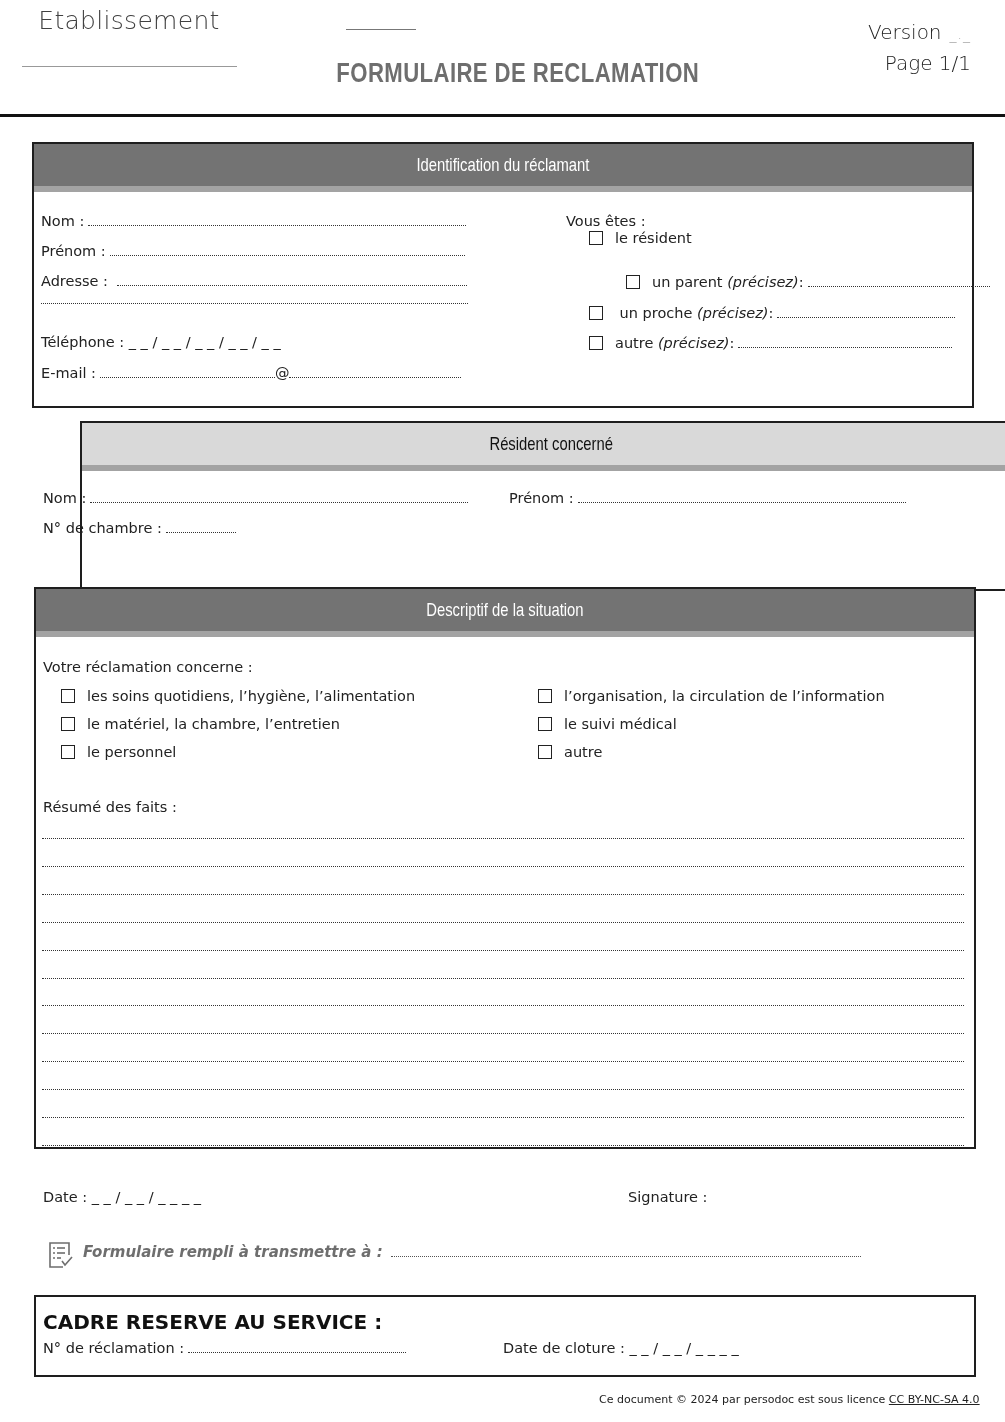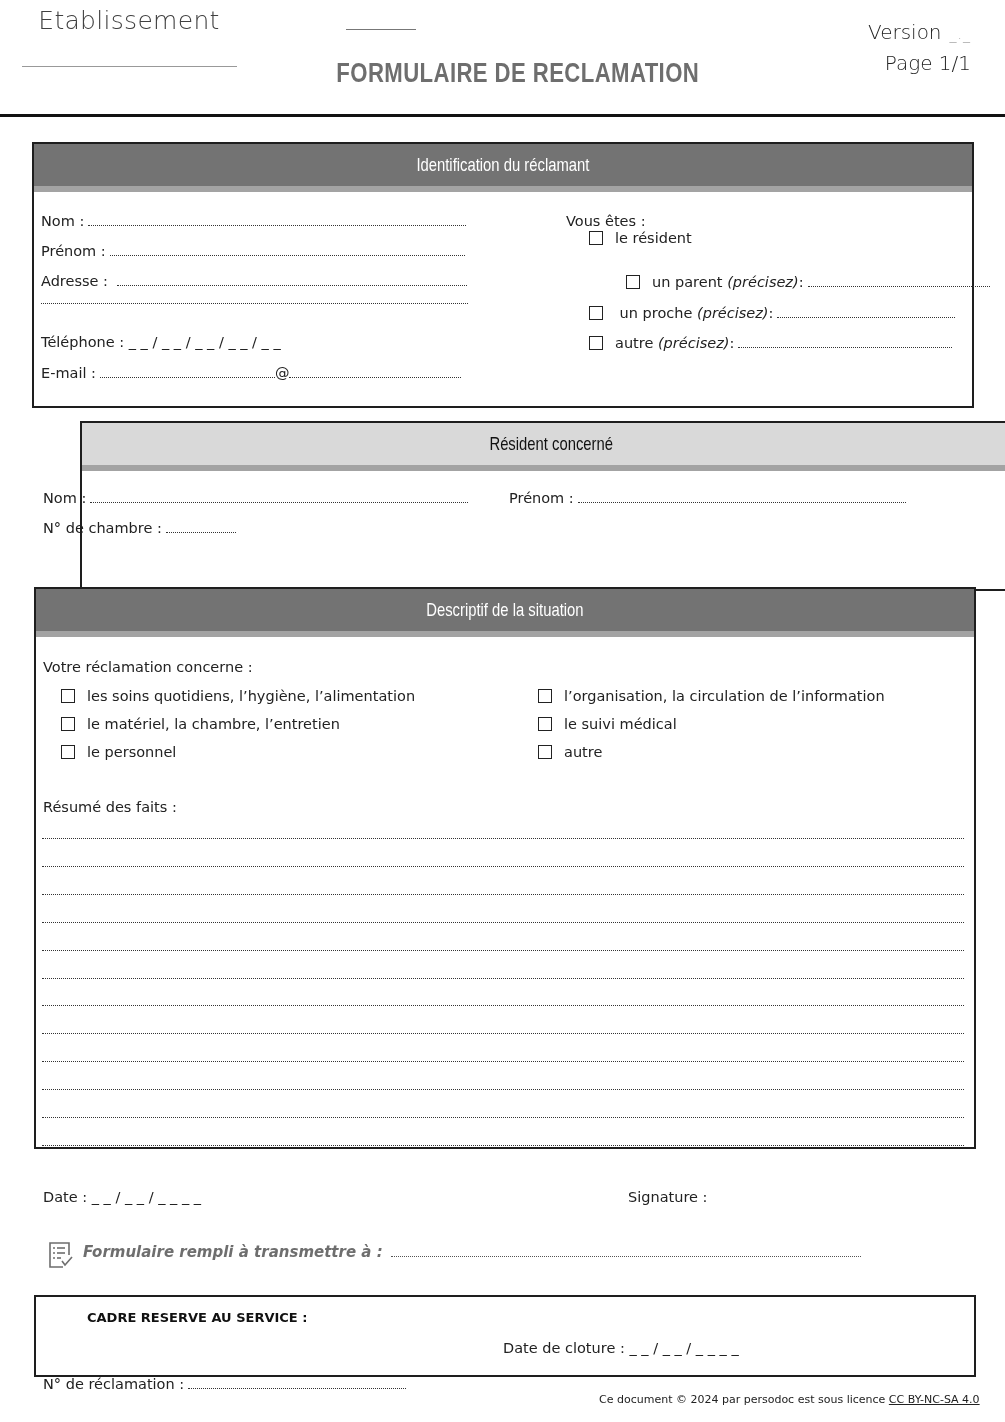--- a/index.html
+++ b/index.html
@@ -26,21 +26,21 @@
     .dots { display: inline-block; border-bottom: 1.5px dotted #333; height: 1px; margin-left: 4px; vertical-align: baseline; }
     .it { font-style: italic; }
 
     .cb { display: inline-block; width: 14px; height: 14px; border: 1.5px solid #222; margin-right: 12px; position: relative; top: 2px; flex: none; }
 
     .faits-line { position: absolute; left: 42px; width: 922px; height: 0; border-bottom: 1.5px dotted #333; }
 
     .form-icon { position: absolute; left: 47px; top: 1241px; width: 26px; height: 28px; }
     .transmit-label { position: absolute; left: 83px; top: 1243px; font-size: 15px; font-weight: bold; font-style: italic; color: #6e6e6e; white-space: nowrap; display: flex; align-items: baseline; }
 
-    .cadre-title { font-weight: bold; font-size: 13px; color: #111; margin-left: 44px; }
+    .cadre-title { font-weight: bold; font-size: 20px; color: #111; }
 
     .footer { position: absolute; left: 599px; top: 1393px; font-size: 11px; color: #222; white-space: nowrap; }
     .footer .lic { text-decoration: underline; }
   </style>
 </head>
 <body>
 
 <div class="abs hdr-left-title">Etablissement</div>
 <div class="abs hdr-left-line"></div>
 
@@ -192,21 +192,21 @@
 </svg>
 <div class="transmit-label">
   <span>Formulaire rempli à transmettre à :</span>
     <span class="dots" style="width:470px; margin-left:8px; border-bottom-color:#555;"></span>
 </div>
 
 <div class="box" style="left:34px; top:1295px; width:942px; height:82px;"></div>
 <div class="row cadre-title" style="left:43px; top:1310px;">
   <span>CADRE RESERVE AU SERVICE :</span>
 </div>
-<div class="row" style="left:43px; top:1340px;margin-top:36px;">
+<div class="row" style="left:43px; top:1340px;">
   <span>N° de réclamation :</span>
     <span class="dots" style="width:218px;"></span>
 </div>
 <div class="row" style="left:503px; top:1340px;">
   <span>Date de cloture :</span>&nbsp;<span>_ _ / _ _ / _ _ _ _</span>
 </div>
 
 <div class="footer">
   <span>Ce document © 2024 par persodoc est sous licence</span>
   <span class="lic">CC BY-NC-SA 4.0</span>

